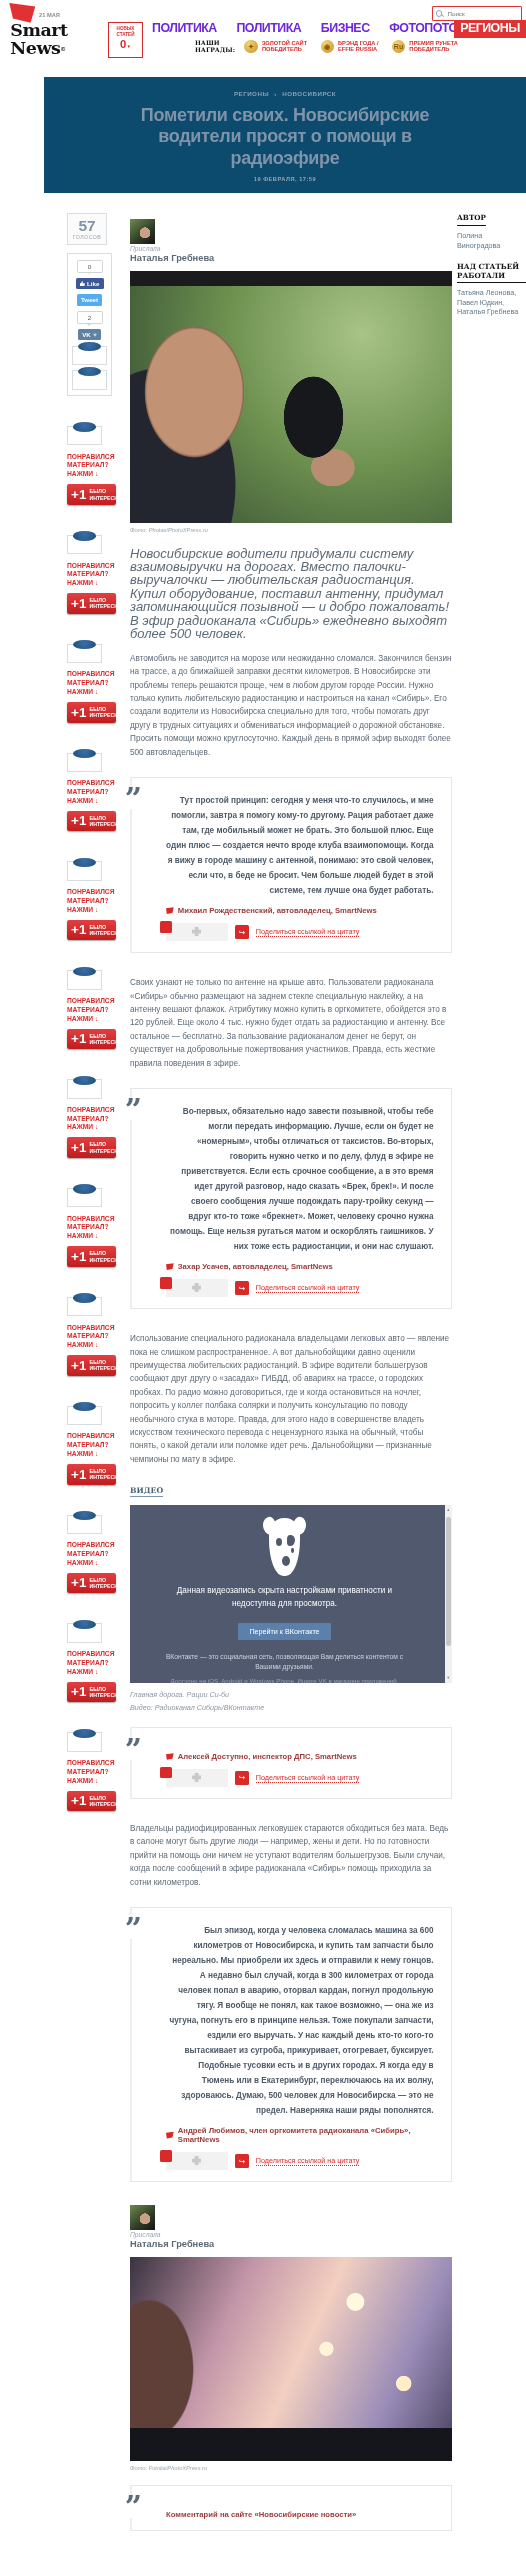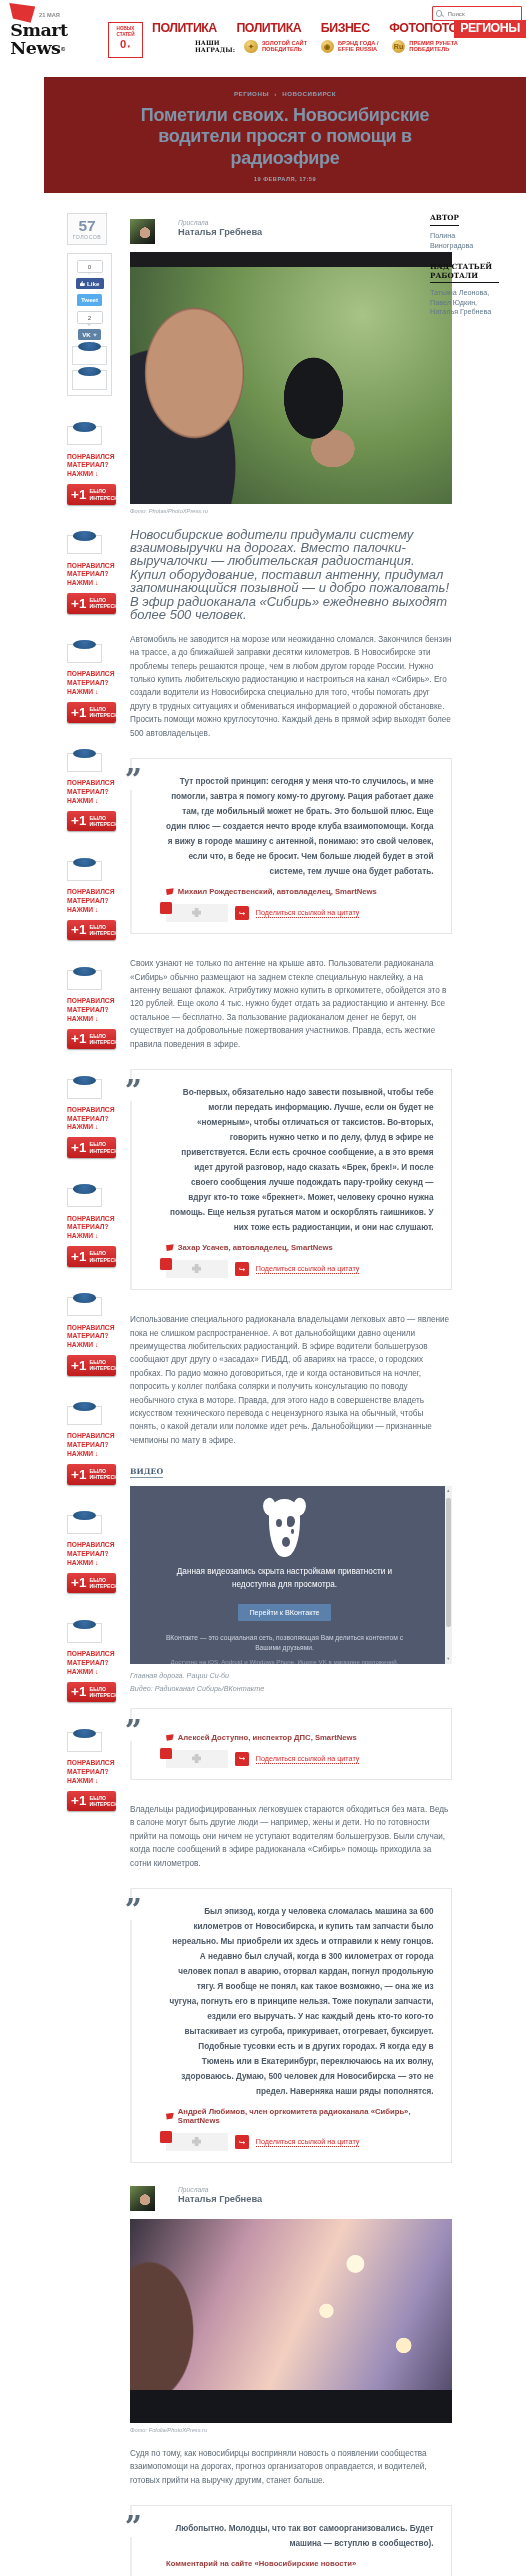--- a/index.html
+++ b/index.html
@@ -12,37 +12,37 @@
   .hdr-date{position:absolute;left:39px;top:12.4px;font-size:5.7px;color:#8a8a8a;font-weight:bold;}
   .logo-txt{position:absolute;left:10.3px;top:20.6px;font-family:"DejaVu Serif","Liberation Serif",serif;
     font-weight:bold;color:#141414;font-size:17.5px;line-height:18.5px;letter-spacing:-0.5px;}
   .logo-c{font-size:5.7px;vertical-align:3.1px;}
   .newbox{position:absolute;left:108px;top:21.6px;width:33px;height:34px;border:1.5px solid #d92a2a;
     color:#d92a2a;text-align:center;font-weight:bold;}
   .newbox .nb-l{font-size:4.6px;line-height:5.7px;margin-top:3.6px;}
   .newbox .nb-c{font-size:11.3px;line-height:12.4px;}
   .newbox .nb-car{font-size:4.6px;}
   .nav{position:absolute;left:152px;top:20.6px;width:314px;display:flex;gap:19.6px;}
-  .nav-item{font-size:12.4px;font-weight:bold;color:#b91c1c;letter-spacing:-0.5px;white-space:nowrap;}
+  .nav-item{font-size:12.4px;font-weight:bold;color:#6d28d9;letter-spacing:-0.5px;white-space:nowrap;}
   .regions-btn{position:absolute;right:0;top:19.6px;background:#e03232;color:#fff;font-size:12.4px;
     font-weight:bold;letter-spacing:-0.5px;padding:1.5px 6.2px 2.6px 6.2px;}
   .search{position:absolute;right:4.1px;top:6.2px;width:82px;height:12.4px;border:1px solid #e03232;
     border-radius:1px;display:flex;align-items:center;padding:0 3.1px;background:#fff;}
   .mag{width:4.6px;height:4.6px;border:1px solid #9aa4ad;border-radius:50%;position:relative;margin-right:3.1px;flex:none;}
   .mag::after{content:"";position:absolute;left:4.1px;top:4.1px;width:3.1px;height:1px;background:#9aa4ad;transform:rotate(45deg);}
   .search input{border:0;outline:0;font-size:6.2px;color:#666;width:100%;font-family:"Liberation Sans",sans-serif;}
   .awards{position:absolute;left:195px;top:39px;display:flex;align-items:center;gap:13.4px;}
   .aw-label{font-family:"DejaVu Serif","Liberation Serif",serif;font-weight:bold;color:#141414;
     font-size:6.2px;line-height:7.2px;width:36px;}
   .award{display:flex;align-items:center;gap:4.1px;}
   .aw-ic{width:13.4px;height:13.4px;border-radius:50%;background:radial-gradient(circle at 35% 30%,#f2d67c,#c89020);
     color:#8a5c00;font-weight:bold;font-size:7.2px;display:flex;align-items:center;justify-content:center;flex:none;}
   .aw-txt{color:#d92a2a;font-weight:bold;font-size:5.7px;line-height:6.7px;white-space:nowrap;}
   
-  .titleband{margin-left:44px;background:#7f1d1d;text-align:center;padding:13.4px 10.3px 11.3px 10.3px;}
+  .titleband{margin-left:44px;background:#0c4a6e;text-align:center;padding:13.4px 10.3px 11.3px 10.3px;}
   .crumbs{font-size:6.2px;font-weight:bold;color:#8aa0b2;letter-spacing:0.5px;}
   .crumbs a{color:#8aa0b2;text-decoration:none;}
   .crumb-sep{margin:0 3.1px;}
   .a-title{font-size:18px;line-height:21.6px;font-weight:bold;color:#7f94a8;letter-spacing:-0.3px;
     margin:7.2px auto 6.2px auto;max-width:361px;}
   .a-date{font-size:5.7px;font-weight:bold;color:#98a5b1;letter-spacing:0.5px;}
   
   .layout{position:relative;padding:23px 0 0 130px;min-height:2061px;}
   .main{width:322px;}
   
@@ -67,35 +67,35 @@
   .mini-oval{position:absolute;left:5.2px;top:-4.6px;width:23px;height:9.3px;border-radius:50%;
     background:radial-gradient(circle at 50% 30%,#3a6ea5,#1f4e79);}
   
   .rail-module{margin-top:30px;}
   .rail-prompt{color:#d92a2a;font-weight:bold;font-size:6.7px;line-height:8.8px;margin:7.2px 0 5.2px 0;}
   .plus-btn{display:flex;align-items:center;gap:3.1px;background:linear-gradient(#e24040,#bf1d1d);
     border:0;border-radius:2.1px;box-shadow:0 1px 1.5px rgba(0,0,0,.35);color:#fff;padding:3.6px 4.1px;width:49px;}
   .plus-big{font-size:13.4px;font-weight:bold;line-height:13.4px;}
   .plus-lbl{font-size:5.2px;font-weight:bold;text-align:left;line-height:6.2px;}
   
-  .sidebar{position:absolute;left:430px;top:20.6px;width:69px;}
+  .sidebar{position:absolute;left:457px;top:20.6px;width:69px;}
   .sb-h{font-family:"DejaVu Serif","Liberation Serif",serif;font-weight:bold;color:#141414;
     font-size:7.2px;border-bottom:1.5px solid #141414;display:inline-block;padding-bottom:2.1px;margin:0 0 5.2px 0;}
   .sb-name{color:#61788c;font-size:7.2px;line-height:9.8px;margin-bottom:11.3px;}
   .sb-box{background:#efefef;margin-top:5.2px;padding:6.2px 5.2px 0 5.2px;position:relative;}
   .sb-box-h{font-family:"DejaVu Serif","Liberation Serif",serif;font-weight:bold;color:#8b2020;
     font-size:6.7px;border-bottom:1.5px solid #141414;display:inline-block;padding-bottom:1.5px;margin-bottom:5.2px;}
   .sb-thumb{width:59px;height:40px;background:
     linear-gradient(to top,#8a8f94 0 30%,transparent 30%),
     radial-gradient(20.6px 13.4px at 70% 62%,#d88a2c 0 60%,transparent 61%),
     linear-gradient(#7db3e0,#b9d7ee 70%,#9aa2a8);}
   .sb-teaser{color:#61788c;font-size:6.7px;line-height:9.3px;padding:5.2px 0 7.2px 0;}
   .sb-bar{height:7.2px;background:#4d3a34;margin:0 -5.2px;}
   
-  .author-card{display:flex;gap:23px;margin:3.1px 0 8.2px 0;align-items:flex-start;}
+  .author-card{display:flex;gap:1px;margin:3.1px 0 8.2px 0;align-items:flex-start;flex-direction:column;}
   .avatar{width:25px;height:25px;flex:none;}
   .av-nat{background:radial-gradient(circle at 60% 55%,#caa186 0 26%,transparent 27%),
     linear-gradient(140deg,#6f8a4f,#2e3b26 60%,#141414);}
   .sent-label{font-size:6.7px;font-style:italic;color:#9aa5ae;}
   .sent-name{font-size:9.3px;font-weight:bold;color:#5d6a77;margin-top:1px;}
   .photo{width:322px;}
   .photo1{height:252px;background:
     linear-gradient(#1b1b1e 0 6%,transparent 6%),
     radial-gradient(49px 67px at 57% 58%,#17181b 0 60%,transparent 61%),
     radial-gradient(36px 31px at 63% 78%,#b98d72 0 60%,transparent 61%),
@@ -558,25 +558,23 @@
       <div class="avatar av-nat"></div>
       <div>
           <div class="sent-label">Прислала</div>
       <div class="sent-name">Наталья Гребнева</div>
         </div>
     </div>
 
     <div class="photo photo2"></div>
     <div class="photo-credit">Фото: Fotolia/PhotoXPress.ru</div>
 
-    <p class="para">Судя по тому, как новосибирцы восприняли новость о появлении сообщества взаимопомощи на дорогах, прогноз организаторов оправдается, и водителей, готовых прийти на выручку другим, станет больше.</p>
 
     <figure class="quote" style="margin-left:0;">
       <span class="qmark">”</span>
-      <blockquote class="qtext">Любопытно. Молодцы, что так вот самоорганизовались. Будет машина — вступлю в сообщество).</blockquote>
       <div class="qauthor">
           <span class="qattr">Комментарий на сайте «Новосибирские новости»</span>
         </div>
 
     </figure>
 
     
 
     
 

